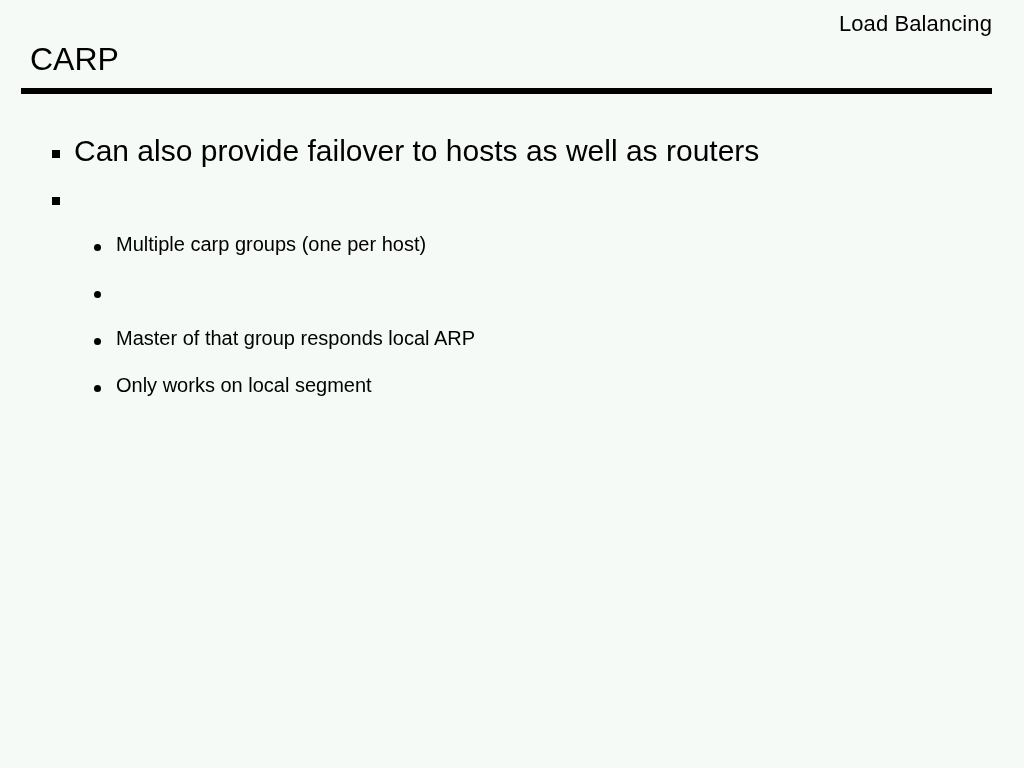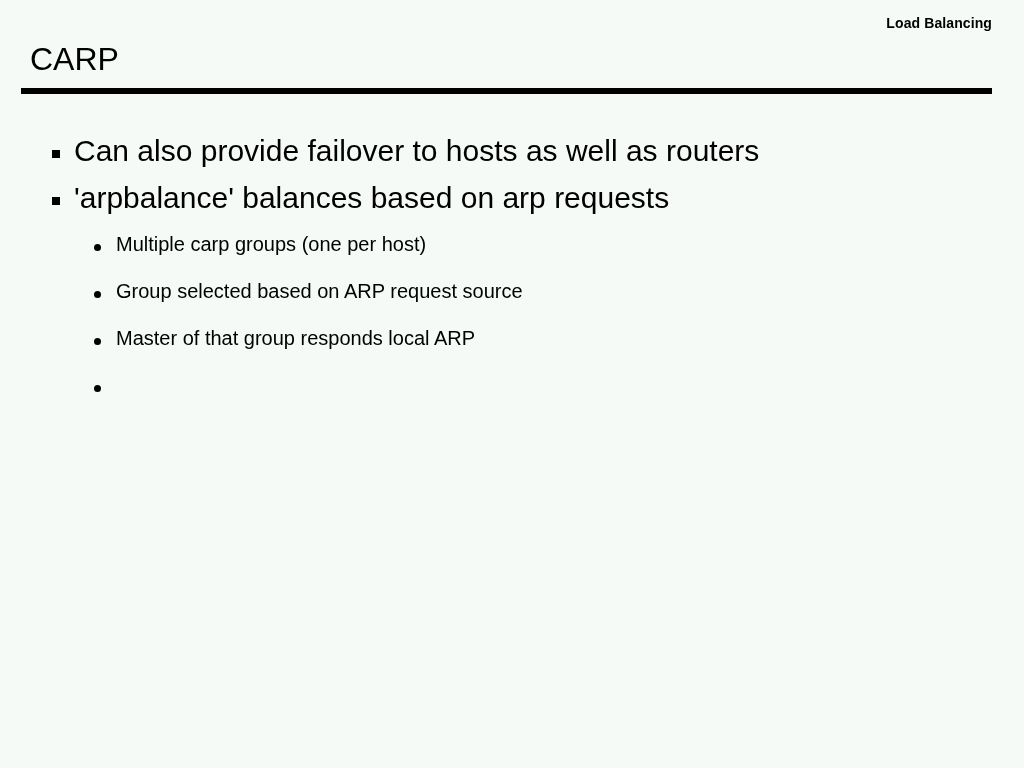--- a/index.html
+++ b/index.html
@@ -25,22 +25,22 @@
   }
 
   
   #slide-header {
     position: absolute;
     top: 13px;
     right: 32px;
     text-align: right;
   }
   #header-text {
-    font-size: 14px;
-    font-weight: bold;
+    font-size: 22px;
+    font-weight: normal;
     line-height: 21px;
     letter-spacing: 0.1px;
     color: #000000;
     white-space: nowrap;
   }
 
   
   #title-block {
     position: absolute;
     top: 36px;
@@ -142,37 +142,36 @@
 
   <div id="slide-body">
 
     <div class="bullet-row level-1">
       <span class="marker"></span>
       <span class="bullet-text">Can also provide failover to hosts as well as routers</span>
     </div>
 
     <div class="bullet-row level-1">
       <span class="marker"></span>
-      <span class="bullet-text">'arpbalance' balances based on arp requests</span>
     </div>
 
     <div class="bullet-row level-2">
       <span class="marker"></span>
       <span class="bullet-text">Multiple carp groups (one per host)</span>
     </div>
 
     <div class="bullet-row level-2">
       <span class="marker"></span>
-      <span class="bullet-text">Group selected based on ARP request source</span>
     </div>
 
     <div class="bullet-row level-2">
       <span class="marker"></span>
       <span class="bullet-text">Master of that group responds local ARP</span>
     </div>
 
     <div class="bullet-row level-2">
       <span class="marker"></span>
+      <span class="bullet-text">Only works on local segment</span>
     </div>
 
   </div>
 
 </div>
 
 </body></html>

